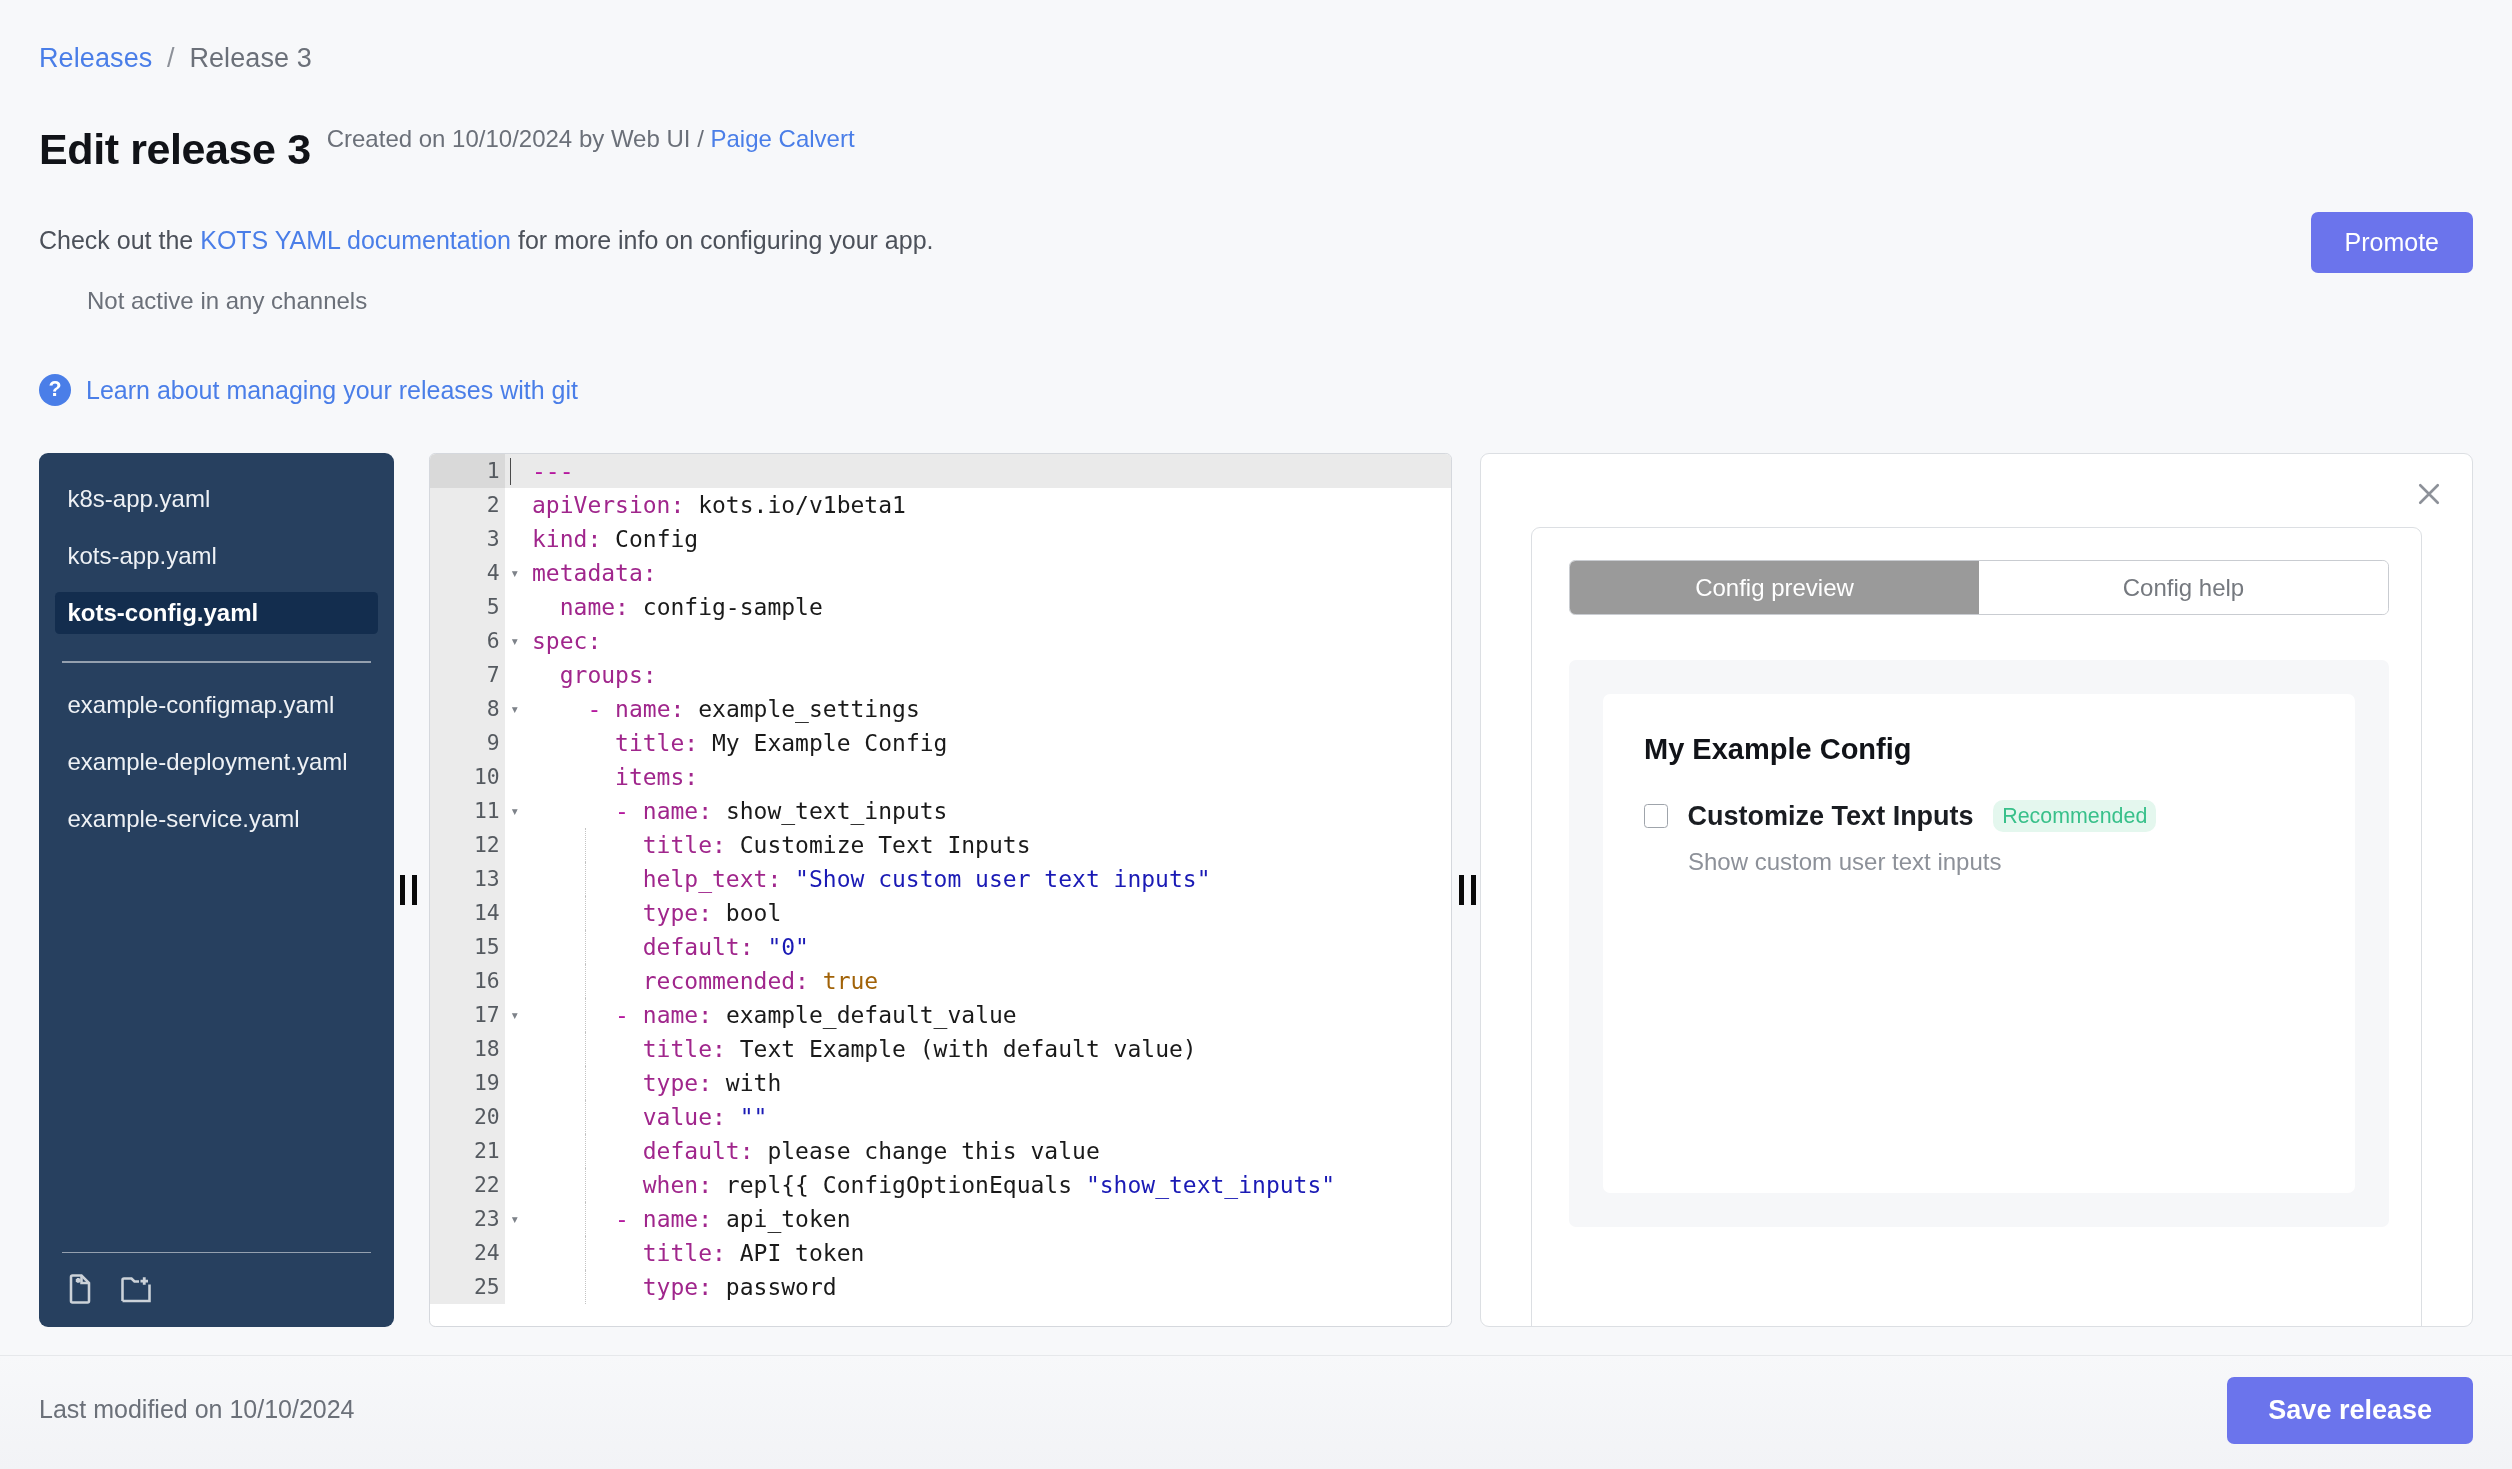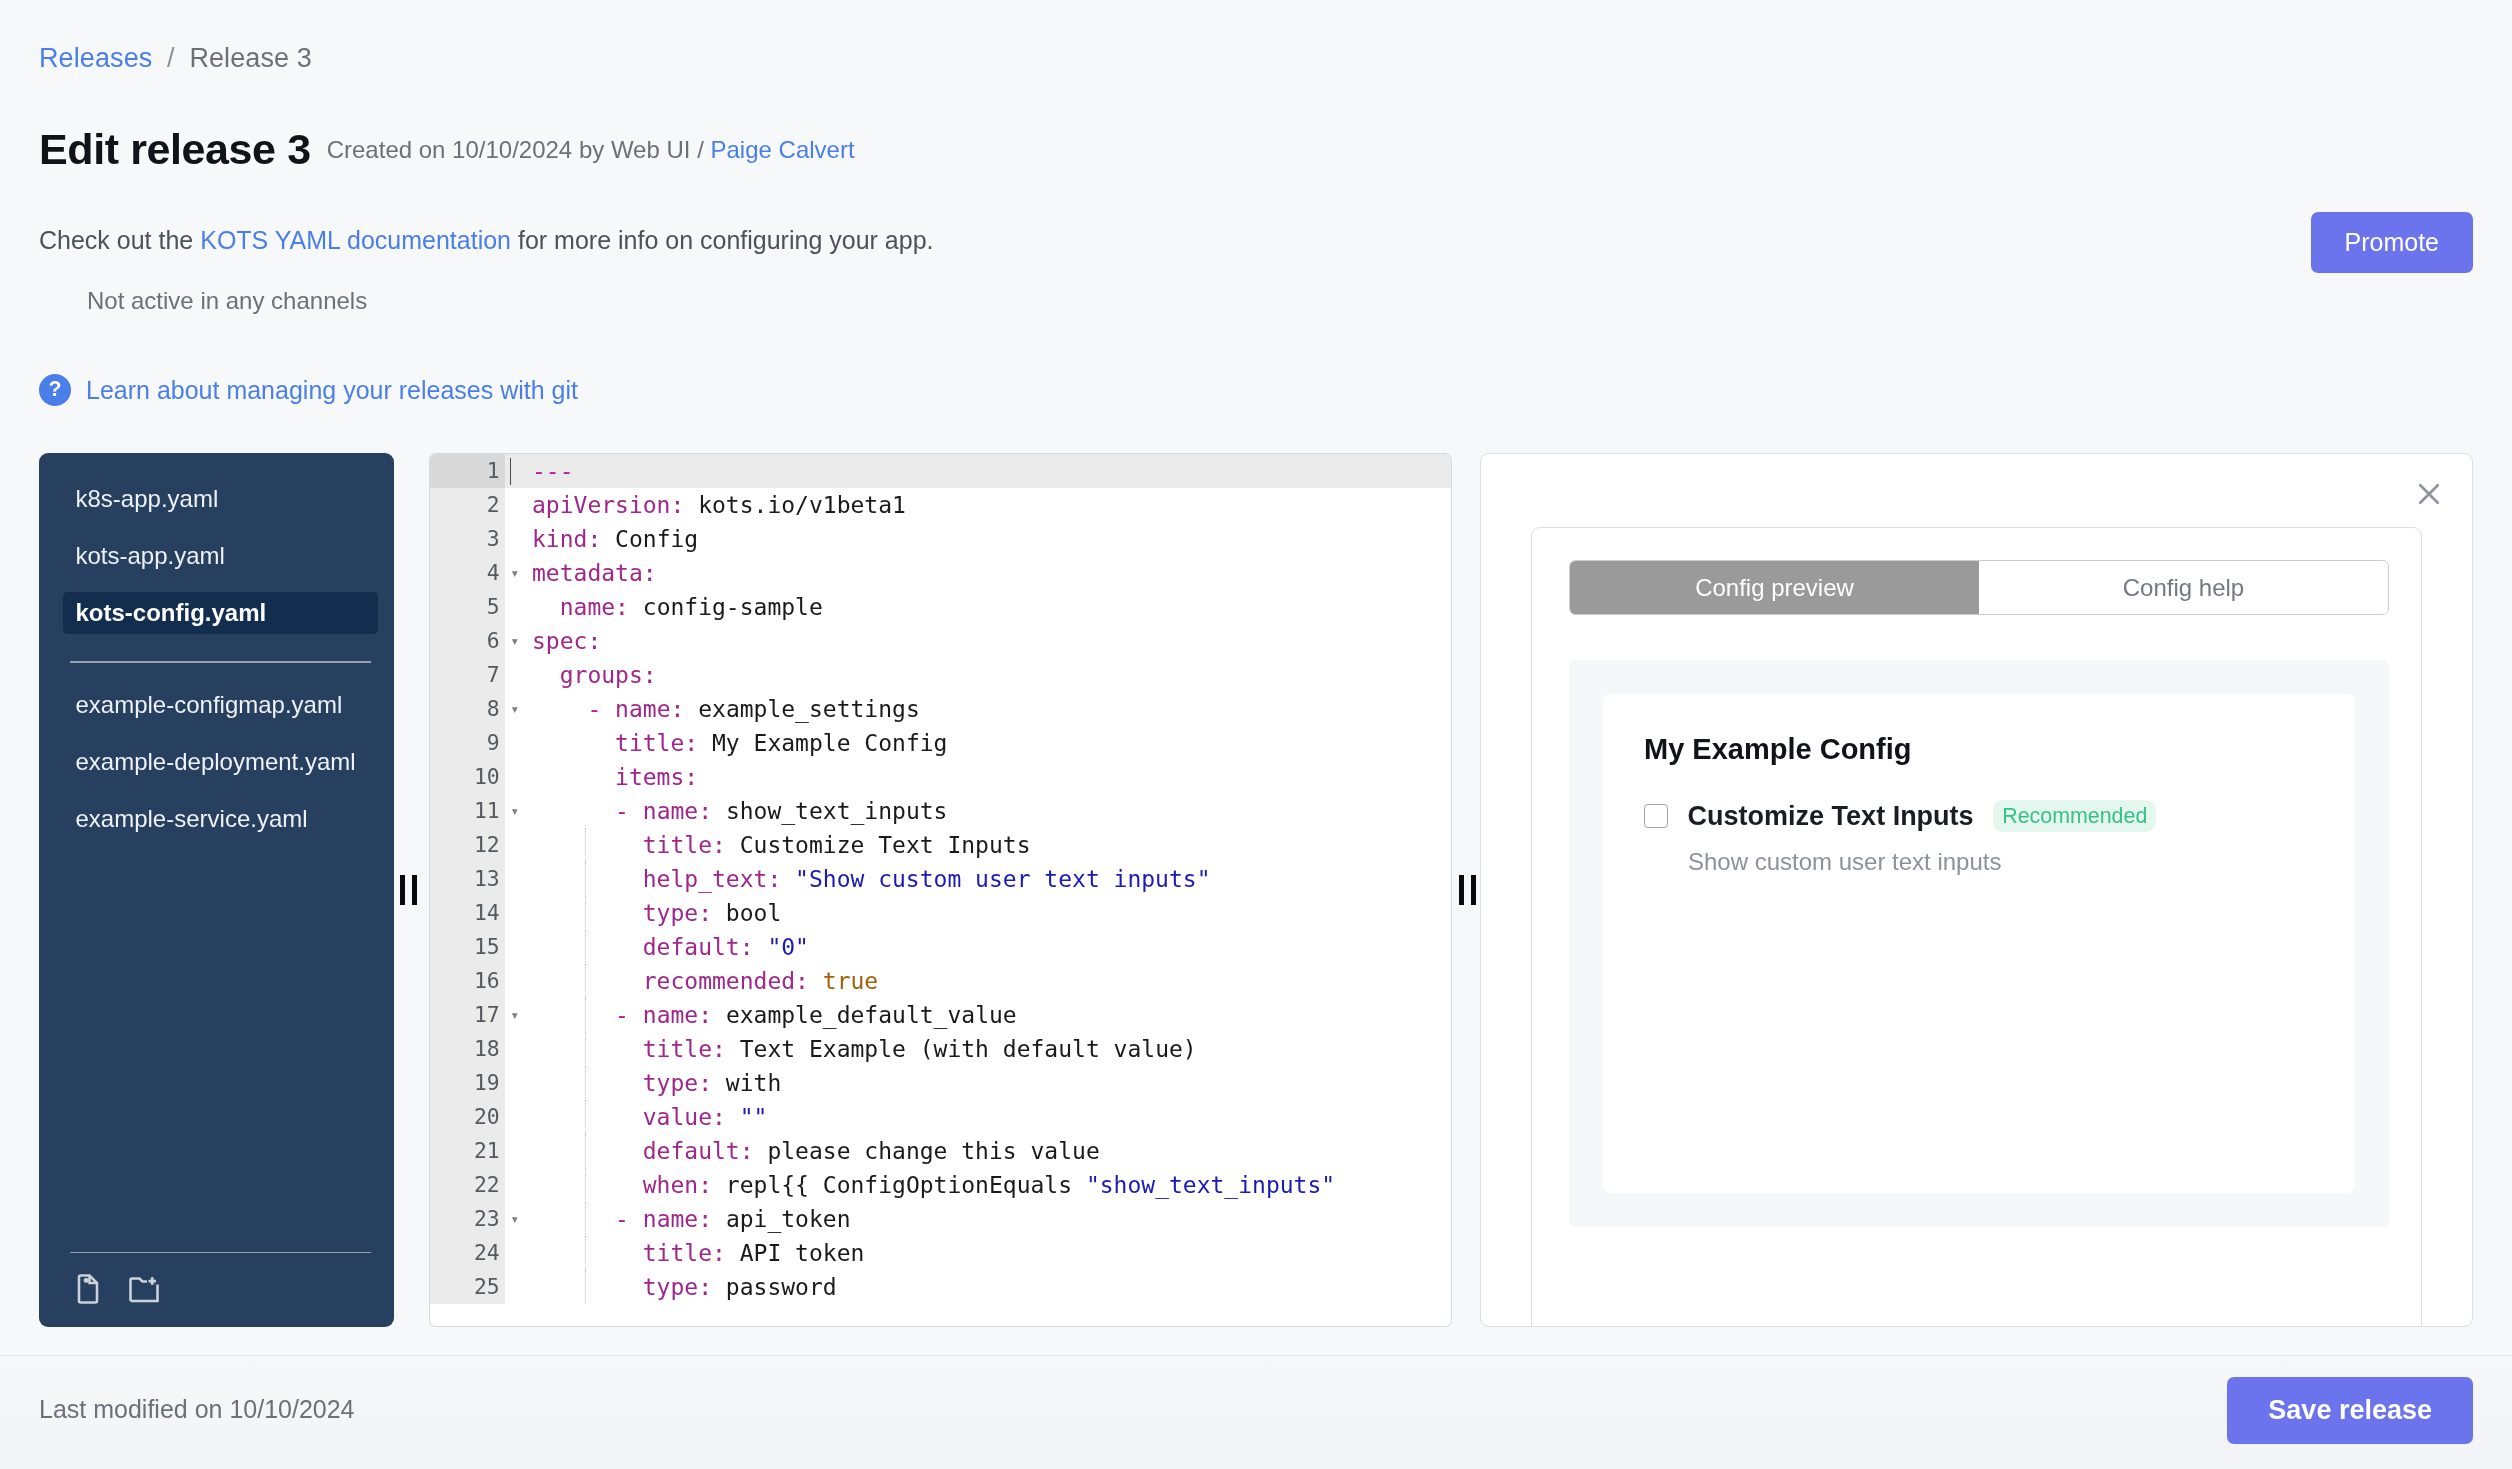--- a/index.html
+++ b/index.html
@@ -18,21 +18,21 @@
     position:absolute; left:39px; top:43px;
     font-size:27px; letter-spacing:0.1px;
   }
   .breadcrumb .crumb-link{ color:#4a7ee8; cursor:pointer; }
   .breadcrumb .crumb-sep{ color:#8d9199; margin:0 7.1px; }
   .breadcrumb .crumb-current{ color:#6b7079; }
 
   
   .title-row{
     position:absolute; left:39px; top:125px;
-    display:flex; align-items:center;
+    display:flex; align-items:flex-start;
   }
   .page-title{
     font-size:43px; font-weight:bold; color:#111318;
     letter-spacing:-0.4px; margin:0;
   }
   .created-meta{
     margin-left:16px; font-size:24px; color:#6b7079;
     white-space:nowrap;
   }
   .created-meta .author{ color:#4a7ee8; cursor:pointer; }
@@ -77,21 +77,21 @@
   .workspace{
     position:absolute; left:39px; top:453px;
     width:2434px; height:874px;
   }
 
   
   .file-sidebar{
     position:absolute; left:0; top:0;
     width:355px; height:874px;
     background:#27405f; border-radius:9px;
-    padding:25px 16px 0 24px;
+    padding:25px 16px 0 16px;
     display:flex; flex-direction:column;
   }
   .file-list{ flex:0 0 auto; }
   .file-item{
     color:#eef1f5; font-size:24px;
     padding:7.1px 12.5px; border-radius:4.5px;
     margin-bottom:14.3px; cursor:pointer;
     line-height:1.18; word-break:break-word;
   }
   .file-item.selected{

